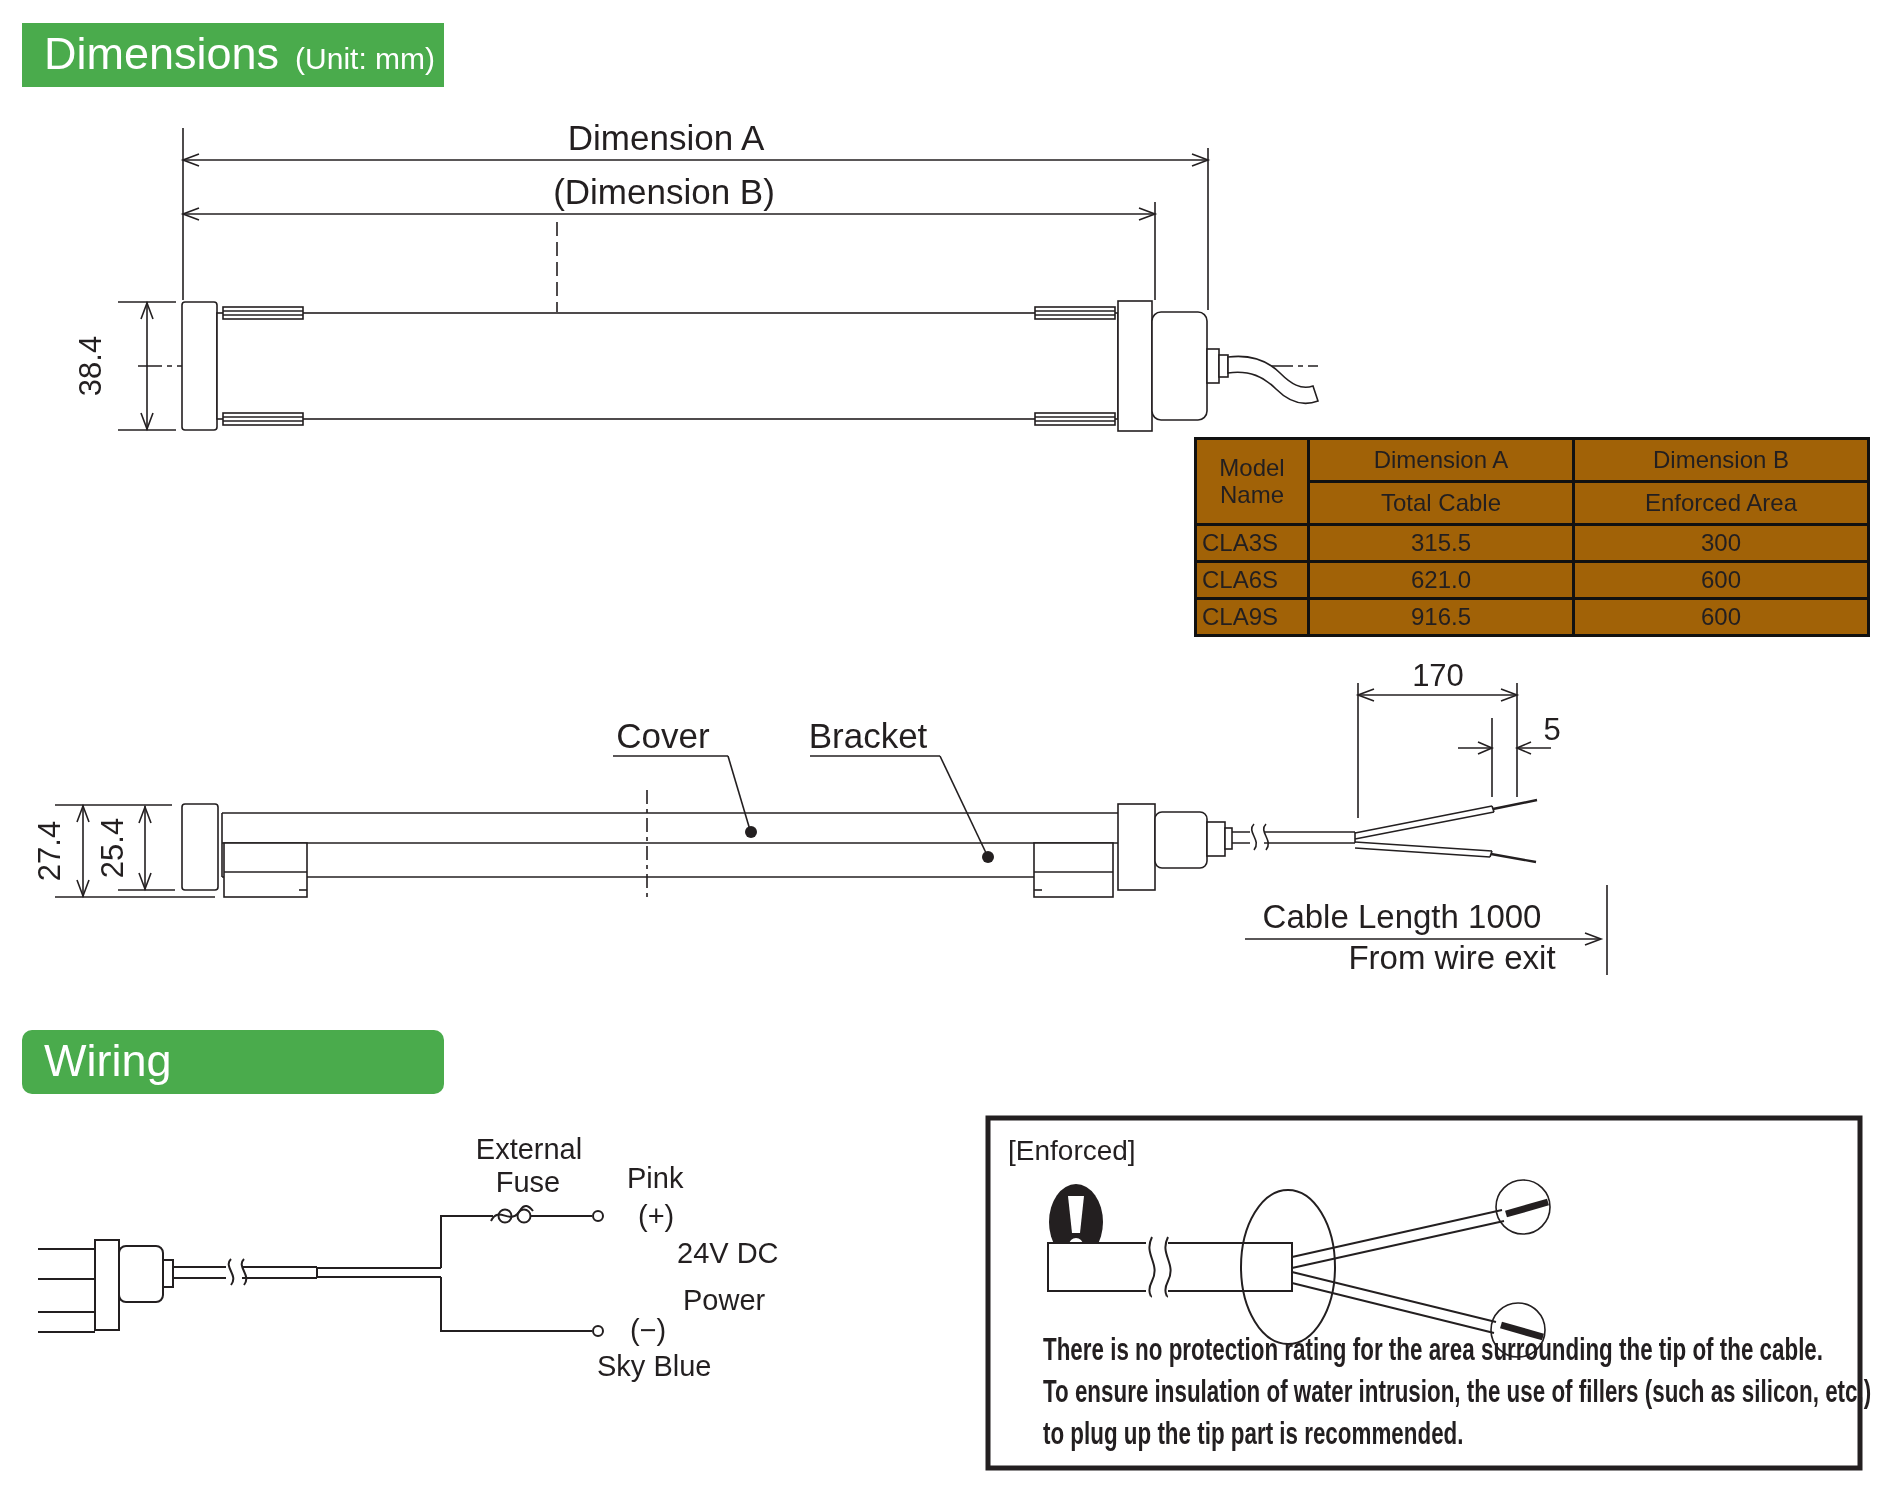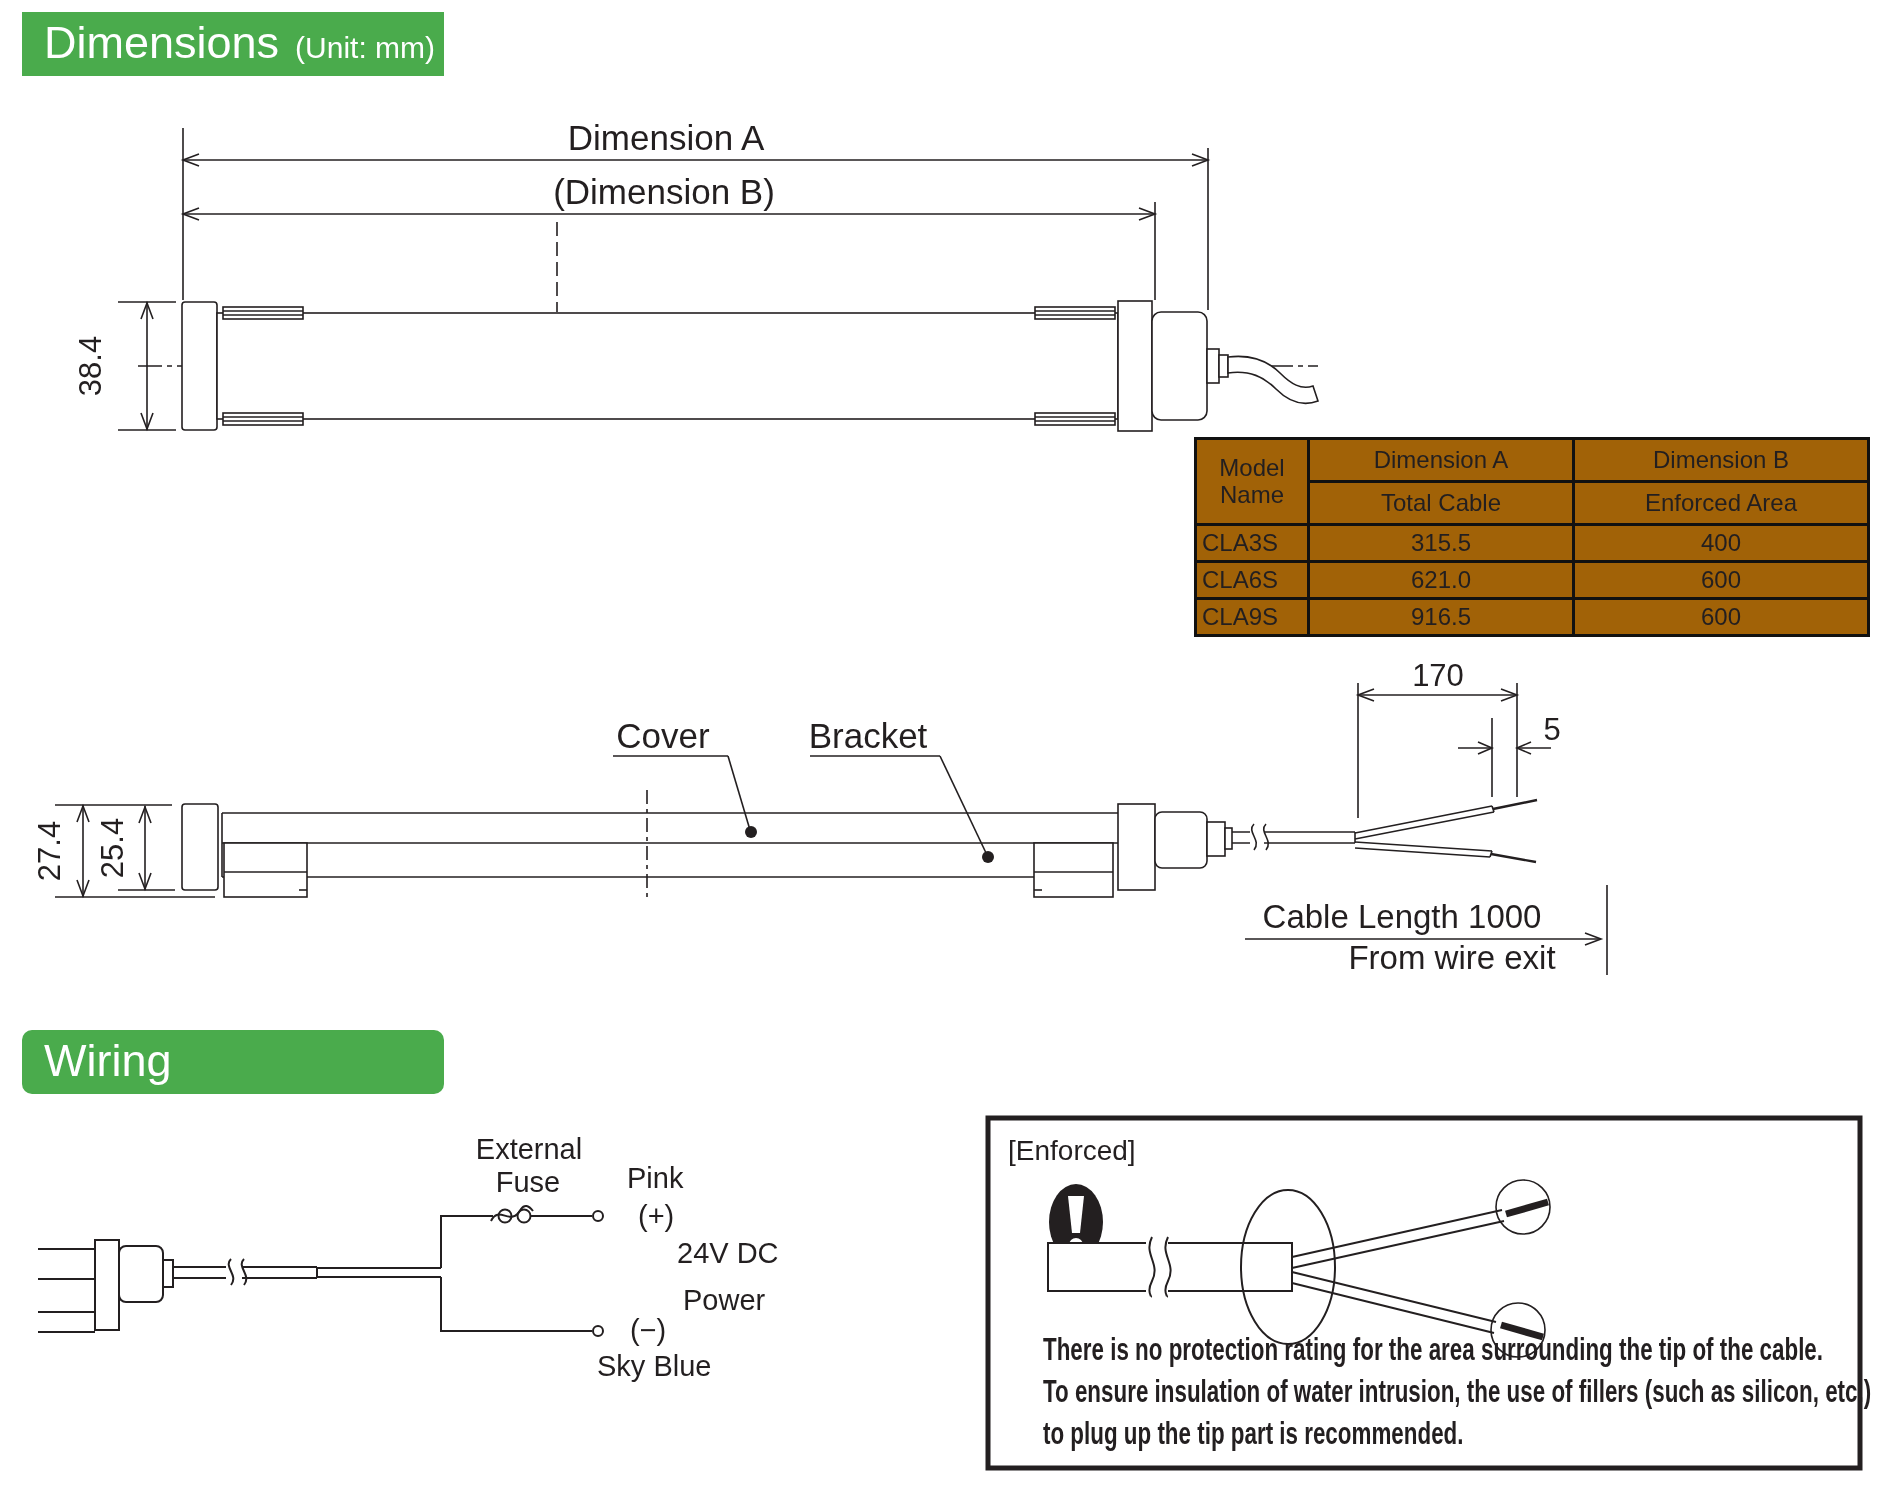--- a/index.html
+++ b/index.html
@@ -2,21 +2,21 @@
 <html style="--bg: #ffffff; --ink: #231f20; --accent-green: #4AAB4C; --banner-text: #ffffff;"><head>
 <meta charset="utf-8">
 <style>
   html,body{margin:0;padding:0;}
   .stage{position:relative;width:1880px;height:1504px;background:var(--bg,#fff);
          font-family:"Liberation Sans", sans-serif;color:var(--ink,#231f20);overflow:hidden;}
   .banner{position:absolute;left:22px;width:422px;height:64px;background:var(--accent-green,#4AAB4C);
           display:flex;align-items:baseline;color:var(--banner-text,#fff);}
   .banner .t{font-size:45px;margin-left:22px;line-height:62px;font-weight:400;}
   .banner .u{font-size:30px;margin-left:16px;}
-  #banner-dimensions{top:12px;}
+  #banner-dimensions{top:23px;}
   #banner-wiring{top:1030px;border-radius:10px;}
   .art{position:absolute;left:0;top:0;}
   .art text{stroke:none;fill:var(--ink,#231f20);}
   .ln{stroke:var(--ink,#231f20);fill:none;}
   .fillw{fill:#ffffff;}
   
   .spec{position:absolute;left:1194px;top:437px;border-collapse:collapse;table-layout:fixed;
         background:#a16207;font-size:24px;color:var(--ink,#231f20);}
   .spec td,.spec th{border:3px solid #111;font-weight:400;padding:0;text-align:center;line-height:1.12;}
   .spec .c-model{width:110px;}
@@ -48,21 +48,21 @@
       <td class="c-a">Dimension A</td>
       <td class="c-b">Dimension B</td>
     </tr>
     <tr class="hrow">
       <td>Total Cable</td>
       <td>Enforced Area</td>
     </tr>
     <tr class="drow">
       <td class="mname">CLA3S</td>
       <td>315.5</td>
-      <td>400</td>
+      <td>300</td>
     </tr>
     <tr class="drow">
       <td class="mname">CLA6S</td>
       <td>621.0</td>
       <td>600</td>
     </tr>
     <tr class="drow">
       <td class="mname">CLA9S</td>
       <td>916.5</td>
       <td>600</td>

